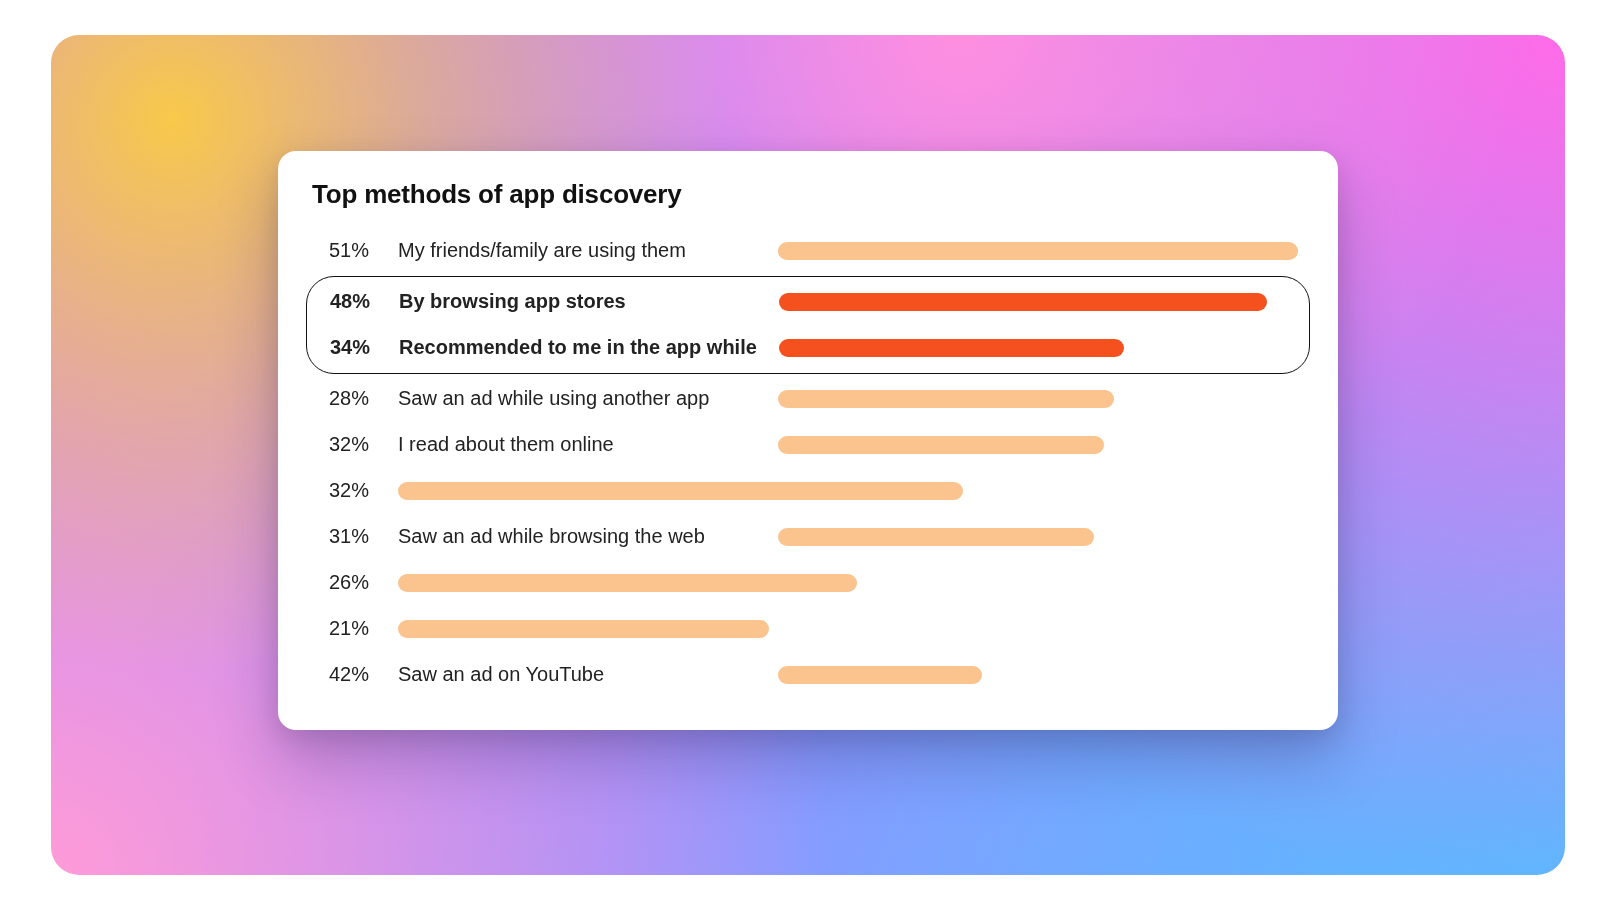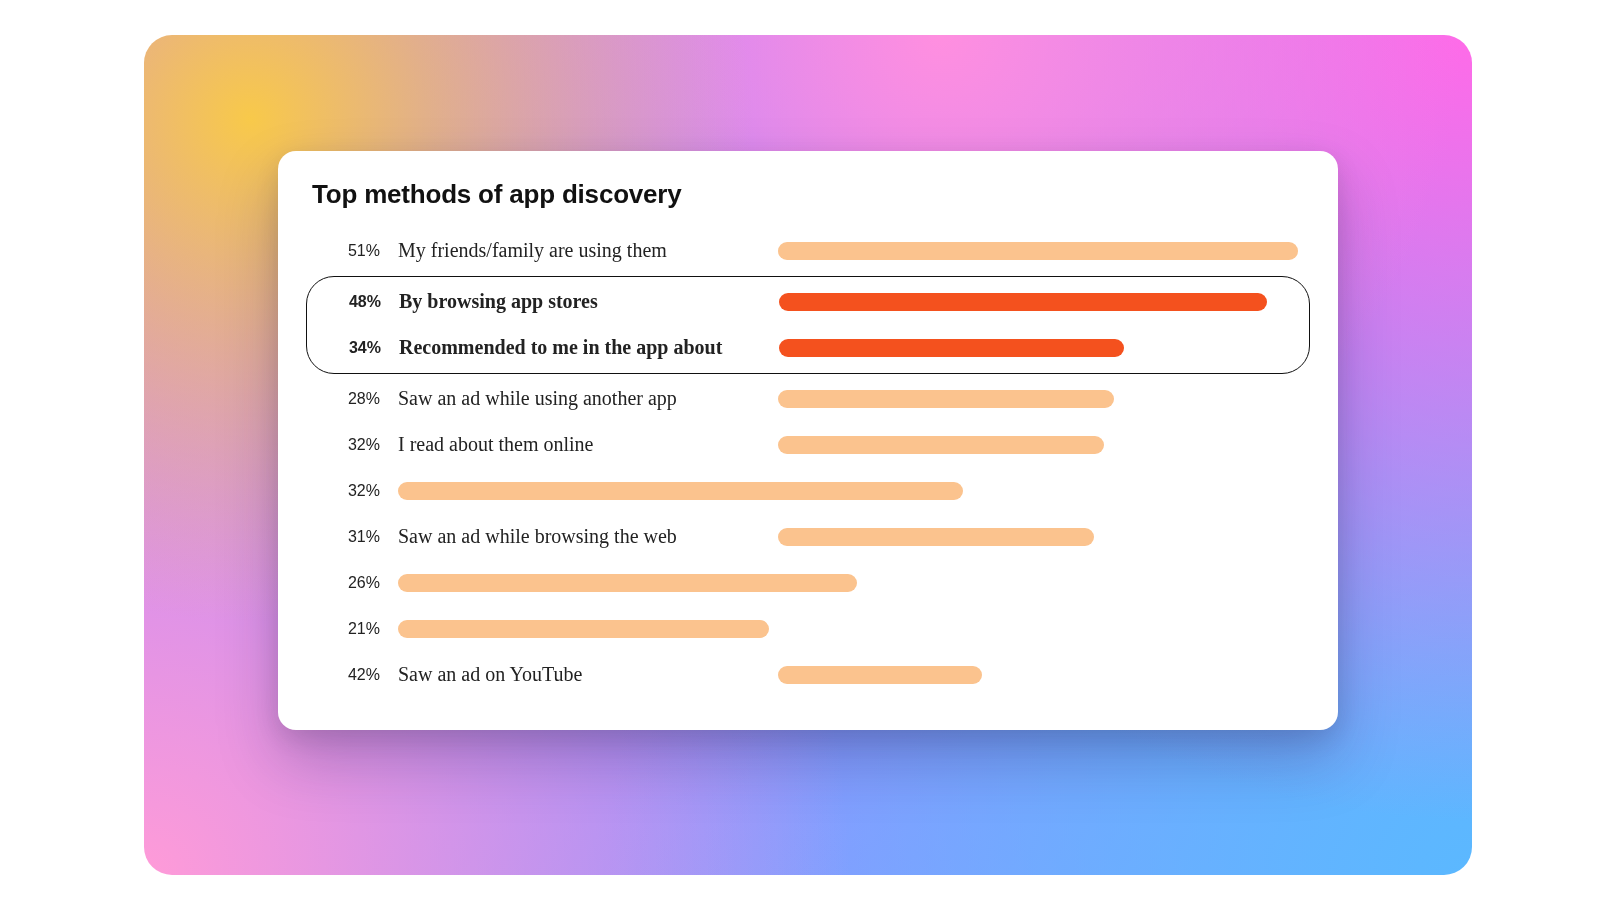--- a/index.html
+++ b/index.html
@@ -7,21 +7,21 @@
   body {
     font-family: -apple-system, BlinkMacSystemFont, "Segoe UI", Helvetica, Arial, sans-serif;
     width: 1616px;
     height: 910px;
     display: flex;
     align-items: center;
     justify-content: center;
     background: #fff;
   }
   .stage {
-    width: 1328px;
+    width: 1514px;
     height: 840px;
     border-radius: 28px;
     position: relative;
     overflow: hidden;
     background:
       radial-gradient(circle at 8% 10%, #f8c94a 0%, rgba(248,201,74,0) 35%),
       radial-gradient(circle at 60% 0%, #ff8fe0 0%, rgba(255,143,224,0) 45%),
       radial-gradient(circle at 100% 0%, #ff6be8 0%, rgba(255,107,232,0) 50%),
       radial-gradient(circle at 0% 100%, #ff9bd8 0%, rgba(255,155,216,0) 45%),
       radial-gradient(circle at 100% 100%, #5bb8ff 0%, rgba(91,184,255,0) 55%),
@@ -48,34 +48,33 @@
   }
   .rows { position: relative; }
   .row {
     display: flex;
     align-items: center;
     height: 46px;
     padding: 0 6px;
   }
   .pct {
     width: 80px;
-    text-align: right;
+    text-align: center;
     padding-right: 18px;
-    font-size: 16px;
+    font-size: 20px;
     color: #222;
   }
   .lbl {
     width: 380px;
     font-size: 20px;
     color: #222;
     white-space: nowrap;
     overflow: hidden;
     text-overflow: ellipsis;
     padding-right: 12px;
-    font-family: Liberation Serif, serif;
   }
   .bar-track {
     flex: 1 1 auto;
     height: 18px;
     position: relative;
   }
   .bar {
     height: 18px;
     border-radius: 9px;
   }
@@ -107,21 +106,21 @@
         <div class="highlight-group">
           <div class="row">
             <div class="pct">48%</div>
             <div class="lbl">By browsing app stores</div>
             <div class="bar-track">
               <div class="bar dark" style="width: 94.12%;"></div>
             </div>
           </div>
           <div class="row">
             <div class="pct">34%</div>
-            <div class="lbl">Recommended to me in the app about</div>
+            <div class="lbl">Recommended to me in the app while</div>
             <div class="bar-track">
               <div class="bar dark" style="width: 66.67%;"></div>
             </div>
           </div>
         </div>
         <div class="row">
           <div class="pct">28%</div>
           <div class="lbl">Saw an ad while using another app</div>
           <div class="bar-track">
             <div class="bar light" style="width: 64.71%;"></div>

